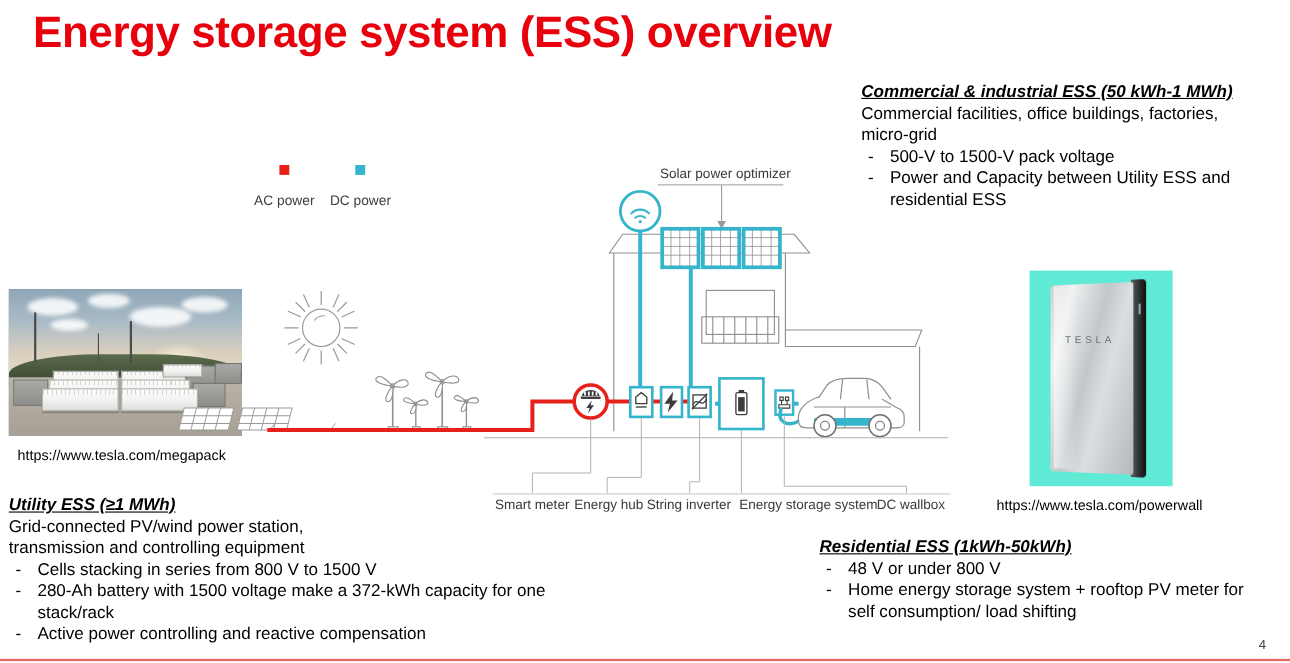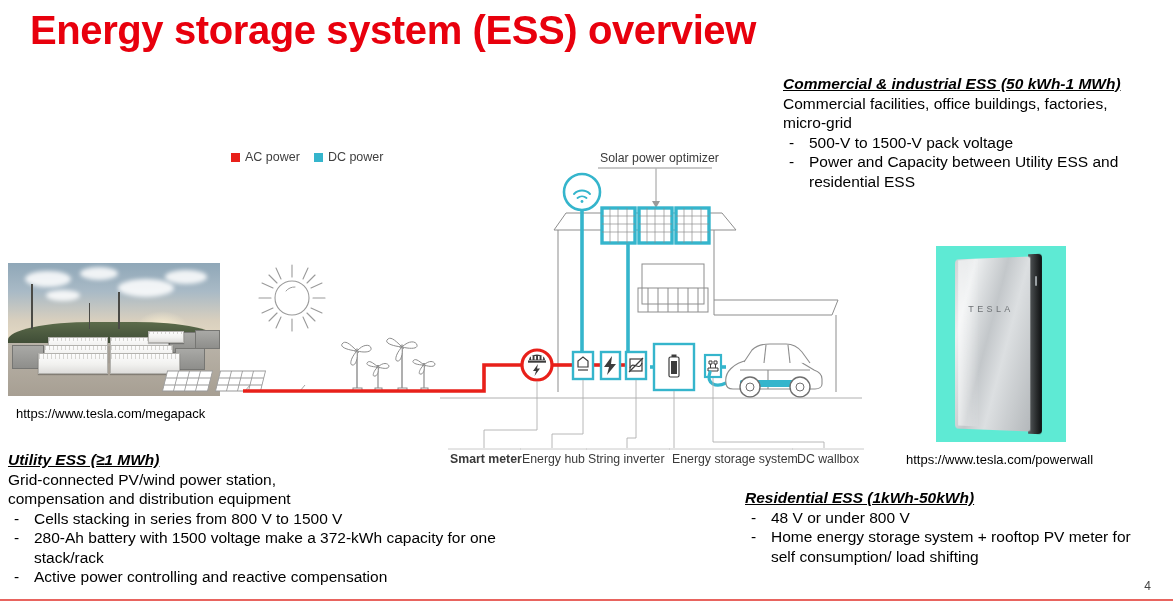--- a/index.html
+++ b/index.html
@@ -154,32 +154,32 @@
   
   #legend {
     position: absolute;
     left: 231px; top: 150px;
     display: flex;
     align-items: center;
     gap: 14px;
     font-size: 12.5px;
     color: #404040;
   }
-  .legend-item { display:flex; align-items:center; gap:5px; white-space:nowrap; }
+  .legend-item { display:flex; align-items:center; gap:16px; white-space:nowrap;flex-direction:column; }
   .legend-swatch { width:9px; height:9px; display:inline-block; }
   .diagram-label {
     position: absolute;
     font-size: 12.3px;
     color: #3a3a3a;
     white-space: nowrap;
   }
   #label-optimizer { left: 600px; top: 151px; }
 
   .bottom-label { position:absolute; top:452px; font-size:12.3px; color:#3a3a3a; white-space:nowrap; }
-  #lbl-smart-meter { left: 450px; font-weight: bold; }
+  #lbl-smart-meter { left: 450px; }
   #lbl-energy-hub  { left: 522px; }
   #lbl-string-inv  { left: 588px; }
   #lbl-ess         { left: 672px; }
   #lbl-wallbox     { left: 797px; }
 
   
   #page-number {
     position: absolute;
     right: 22px; bottom: 10px;
     font-size: 12px;
@@ -250,21 +250,21 @@
   <div class="block-sub">micro-grid</div>
   <ul class="bullets">
     <li>500-V to 1500-V pack voltage</li>
     <li>Power and Capacity between Utility ESS and residential ESS</li>
   </ul>
 </div>
 
 <div class="text-block" id="utility-block">
   <div class="block-heading">Utility ESS (≥1 MWh)</div>
   <div class="block-sub">Grid-connected PV/wind power station,</div>
-  <div class="block-sub">compensation and distribution equipment</div>
+  <div class="block-sub">transmission and controlling equipment</div>
   <ul class="bullets">
     <li>Cells stacking in series from 800 V to 1500 V</li>
     <li>280-Ah battery with 1500 voltage make a 372-kWh capacity for one stack/rack</li>
     <li>Active power controlling and reactive compensation</li>
   </ul>
 </div>
 
 <div class="text-block" id="residential-block">
   <div class="block-heading">Residential ESS (1kWh-50kWh)</div>
   <ul class="bullets">

